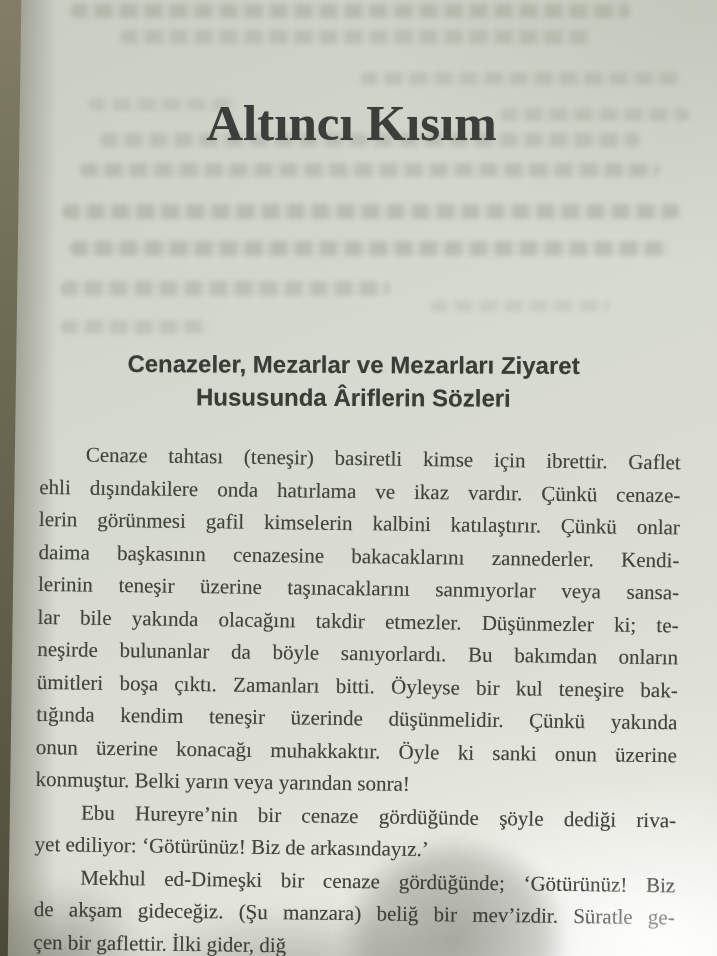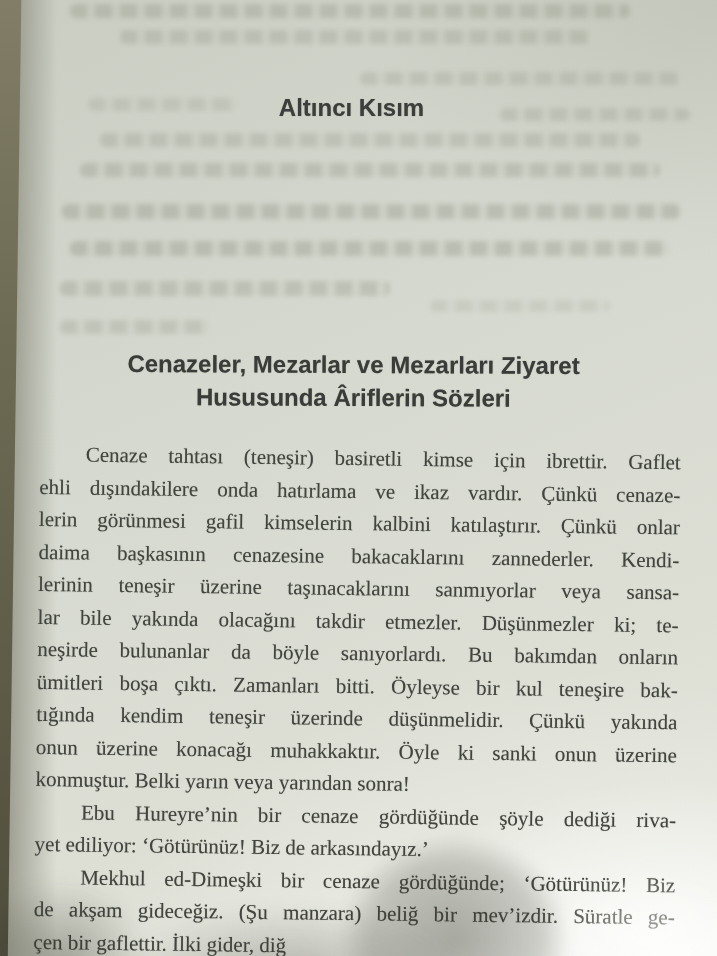--- a/index.html
+++ b/index.html
@@ -25,22 +25,22 @@
   
   .ghost{
     position:absolute;border-radius:6px;
     background:repeating-linear-gradient(90deg,
       rgba(128,134,118,0.55) 0 17px, rgba(128,134,118,0.12) 17px 25px);
     filter:blur(2.6px);
   }
   
   .title{
     position:absolute;left:0;right:14px;top:94px;margin:0;
-    text-align:center;font-family:Liberation Sans, sans-serif;
-    font-weight:700;font-size:24px;color:#3b3e3a;
+    text-align:center;font-family:Liberation Serif, serif;
+    font-weight:700;font-size:51px;color:#3b3e3a;
     text-shadow:0 0 1px rgba(60,64,56,0.45);
   }
   .section-heading{
     position:absolute;left:0;right:10px;top:348px;
     text-align:center;font-family:"Liberation Sans", sans-serif;
     font-weight:700;font-size:24px;line-height:33px;color:#393c38;
     text-shadow:0 0 1px rgba(58,62,54,0.45);
     transform:rotate(0.25deg);
   }
   

